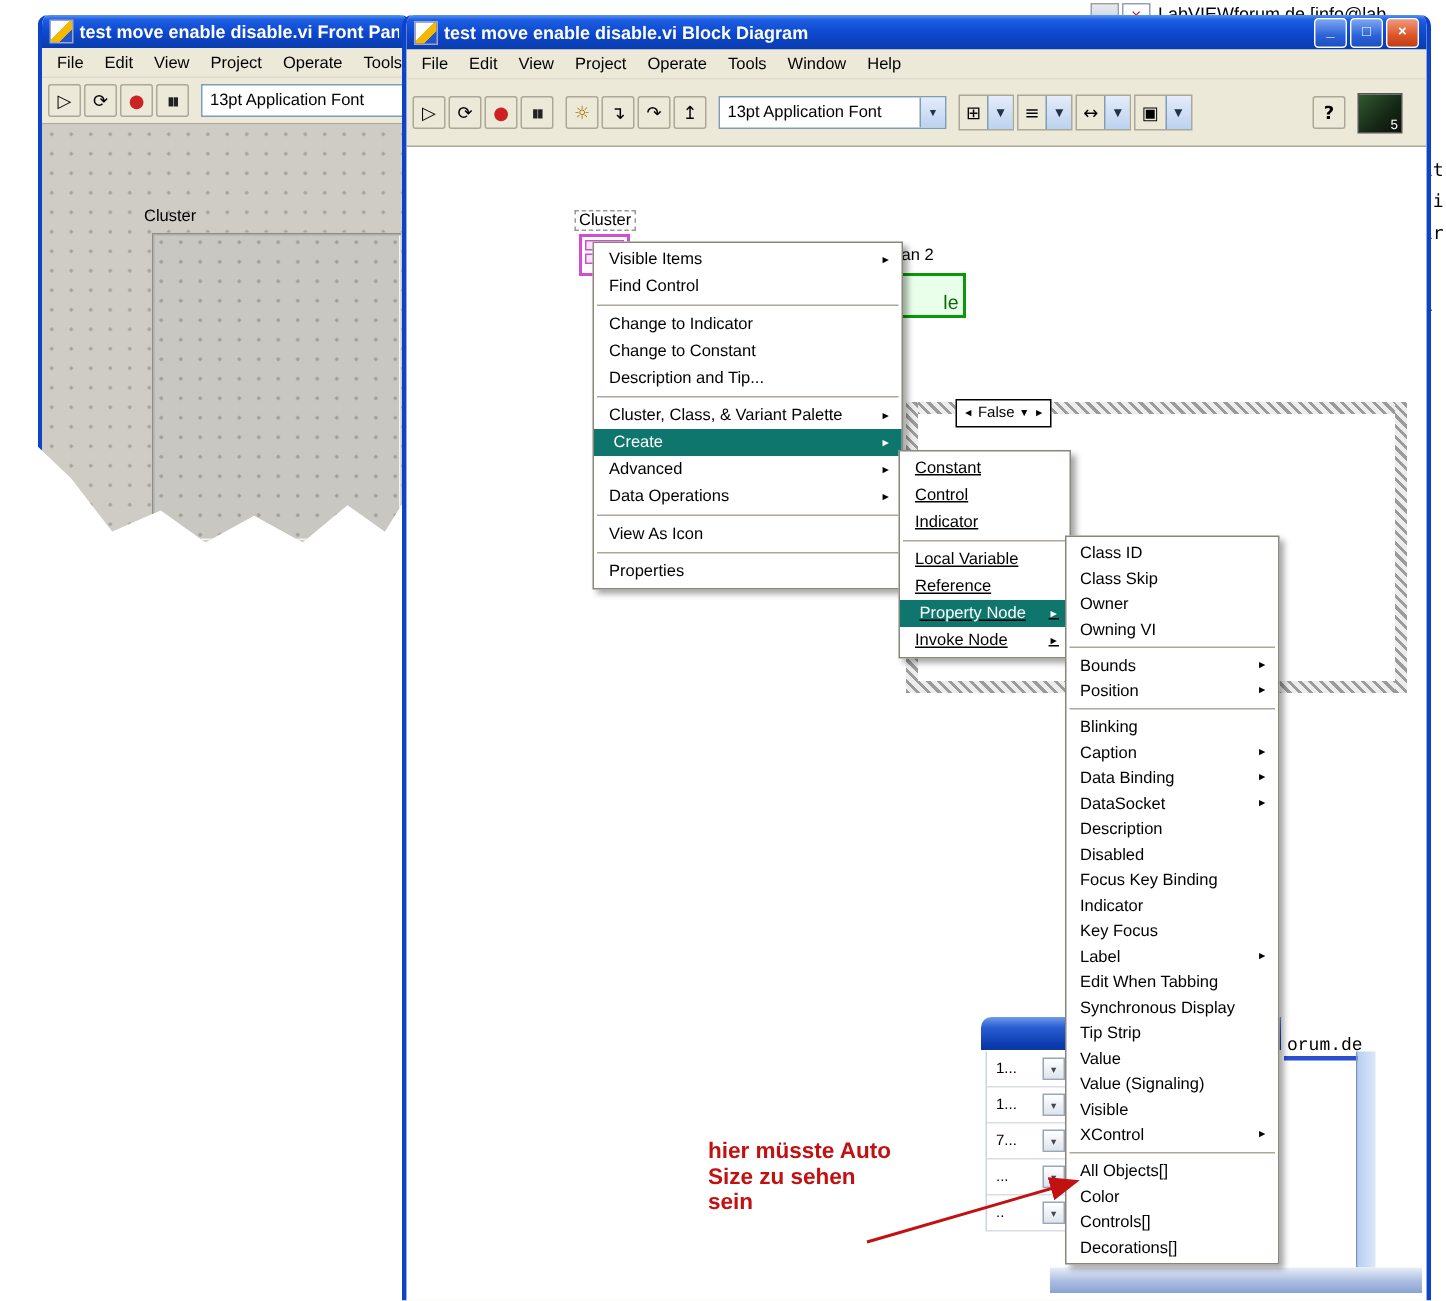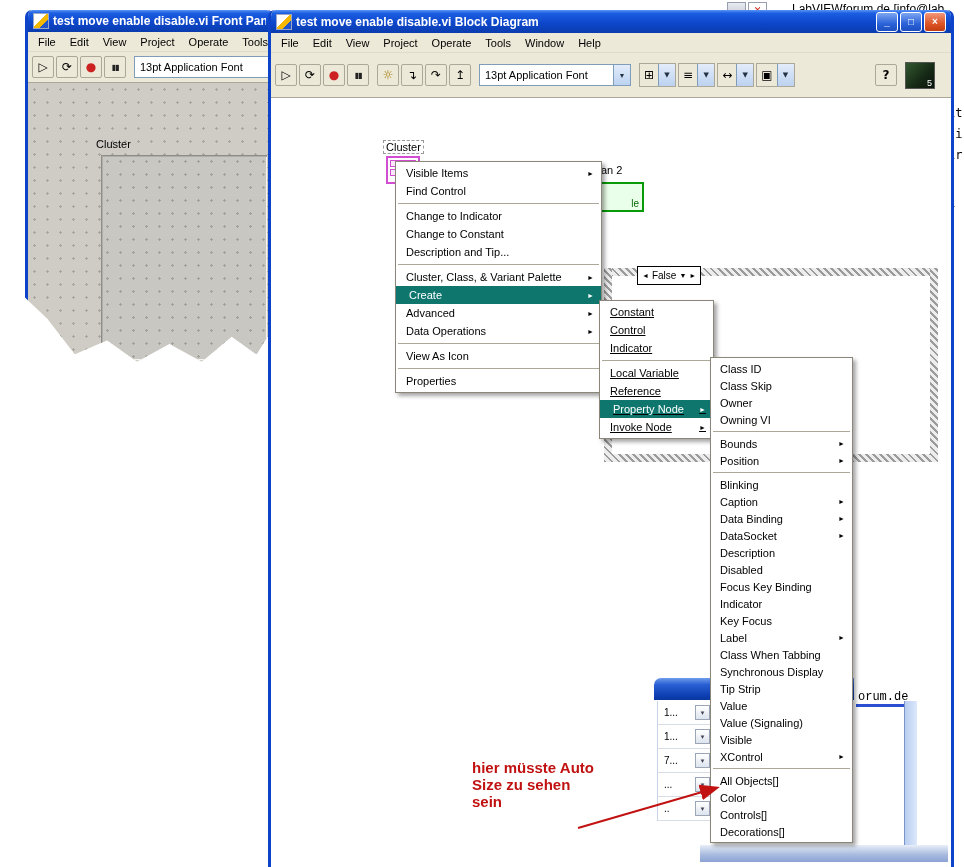--- a/index.html
+++ b/index.html
@@ -64,21 +64,21 @@
   .bd-body{position:relative;background:#fff;height:100%;}
 
   
   .diag{position:absolute;z-index:4;}
   #bd-cluster-label{left:383px;top:140px;font-size:11px;padding:0 2px;border:1px dashed #999;background:#fff;}
   #bd-cluster-terminal{left:386px;top:156px;width:26px;height:20px;border:2px solid #d24dd2;background:#fff;
       display:flex;flex-direction:column;gap:2px;padding:2px;}
   #bd-cluster-terminal i{display:block;height:5px;border:1px solid #d24dd2;background:#fbe6fb;}
   #bool-label-frag{left:601px;top:164px;font-size:11px;}
   #bool-const-frag{left:600px;top:182px;width:34px;height:24px;border:2px solid #089a08;background:#eaffea;
-      font-size:10px;color:#056805;display:flex;align-items:flex-end;justify-content:flex-end;padding:1px 3px;}
+      font-size:13px;color:#056805;display:flex;align-items:flex-end;justify-content:flex-end;padding:1px 3px;}
   #case-struct{left:604px;top:268px;width:334px;height:194px;z-index:3;}
   .hatch{position:absolute;background:repeating-linear-gradient(45deg,#9b9b9b 0 2px,#ededed 2px 5px);}
   .hatch.top{left:0;top:0;width:334px;height:8px;}
   .hatch.bottom{left:0;top:186px;width:334px;height:8px;}
   .hatch.left{left:0;top:0;width:8px;height:194px;}
   .hatch.right{left:326px;top:0;width:8px;height:194px;}
   .case-sel{position:absolute;left:33px;top:-2px;height:17px;display:flex;align-items:center;gap:3px;
       padding:0 4px;background:#fff;border:1px solid #000;font-size:10px;}
   .case-sel .tri{font-size:7px;}
 
@@ -95,21 +95,21 @@
   #create-submenu{left:599px;top:300px;width:113px;text-decoration:underline;}
   #property-submenu{left:710px;top:357px;width:141px;}
   #property-submenu .mi{height:17px;padding-left:9px;}
 
   
   .frag{position:absolute;}
   #frag-topright-icon1{left:727px;top:2px;width:17px;height:14px;border:1px solid #98a0b0;
       background:linear-gradient(180deg,#e8eaf0,#c2c8d4);z-index:0;}
   #frag-topright-icon2{left:748px;top:2px;width:17px;height:14px;border:1px solid #98a0b0;background:#fff;
       color:#c21;font-size:9px;display:flex;align-items:center;justify-content:center;z-index:0;}
-  #frag-topright-title{left:772px;top:2px;font-size:12px;z-index:0;white-space:nowrap;margin-left:20px;}
+  #frag-topright-title{left:772px;top:2px;font-size:12px;z-index:0;white-space:nowrap;}
   .redge{position:absolute;left:948px;font-size:12px;font-family:"DejaVu Sans Mono",monospace;z-index:0;}
   #frag-band{left:654px;top:678px;width:200px;height:22px;z-index:6;border-radius:7px 0 0 0;
       background:linear-gradient(180deg,#6f9ceb 0%,#2a60d4 30%,#0d3fb2 80%,#0a36a0 100%);}
   #frag-link{left:858px;top:690px;font-size:12px;z-index:6;font-family:Liberation Mono, monospace;}
   #frag-underline{left:856px;top:704px;width:52px;height:3px;background:#2a4fd0;z-index:6;}
   #frag-rows{left:657px;top:701px;width:54px;z-index:6;background:#fff;border-left:1px solid #c8d4e8;}
   .xrow{height:23px;display:flex;align-items:center;border-bottom:1px solid #d8dde6;padding:0 2px 0 6px;}
   .xrow-t{flex:1;font-size:10px;}
   .xrow-d{width:15px;height:15px;border:1px solid #9aa6b8;background:linear-gradient(180deg,#fff,#dde4ee);
       font-size:7px;color:#445;display:flex;align-items:center;justify-content:center;padding:0;}
@@ -470,21 +470,21 @@
       </div>
       <div class="mi">
         <span class="mi-label">Key Focus</span>
         <span class="mi-arrow" style="visibility: hidden;">►</span>
       </div>
       <div class="mi">
         <span class="mi-label">Label</span>
         <span class="mi-arrow">►</span>
       </div>
       <div class="mi">
-        <span class="mi-label">Class When Tabbing</span>
+        <span class="mi-label">Edit When Tabbing</span>
         <span class="mi-arrow" style="visibility: hidden;">►</span>
       </div>
       <div class="mi">
         <span class="mi-label">Synchronous Display</span>
         <span class="mi-arrow" style="visibility: hidden;">►</span>
       </div>
       <div class="mi">
         <span class="mi-label">Tip Strip</span>
         <span class="mi-arrow" style="visibility: hidden;">►</span>
       </div>

